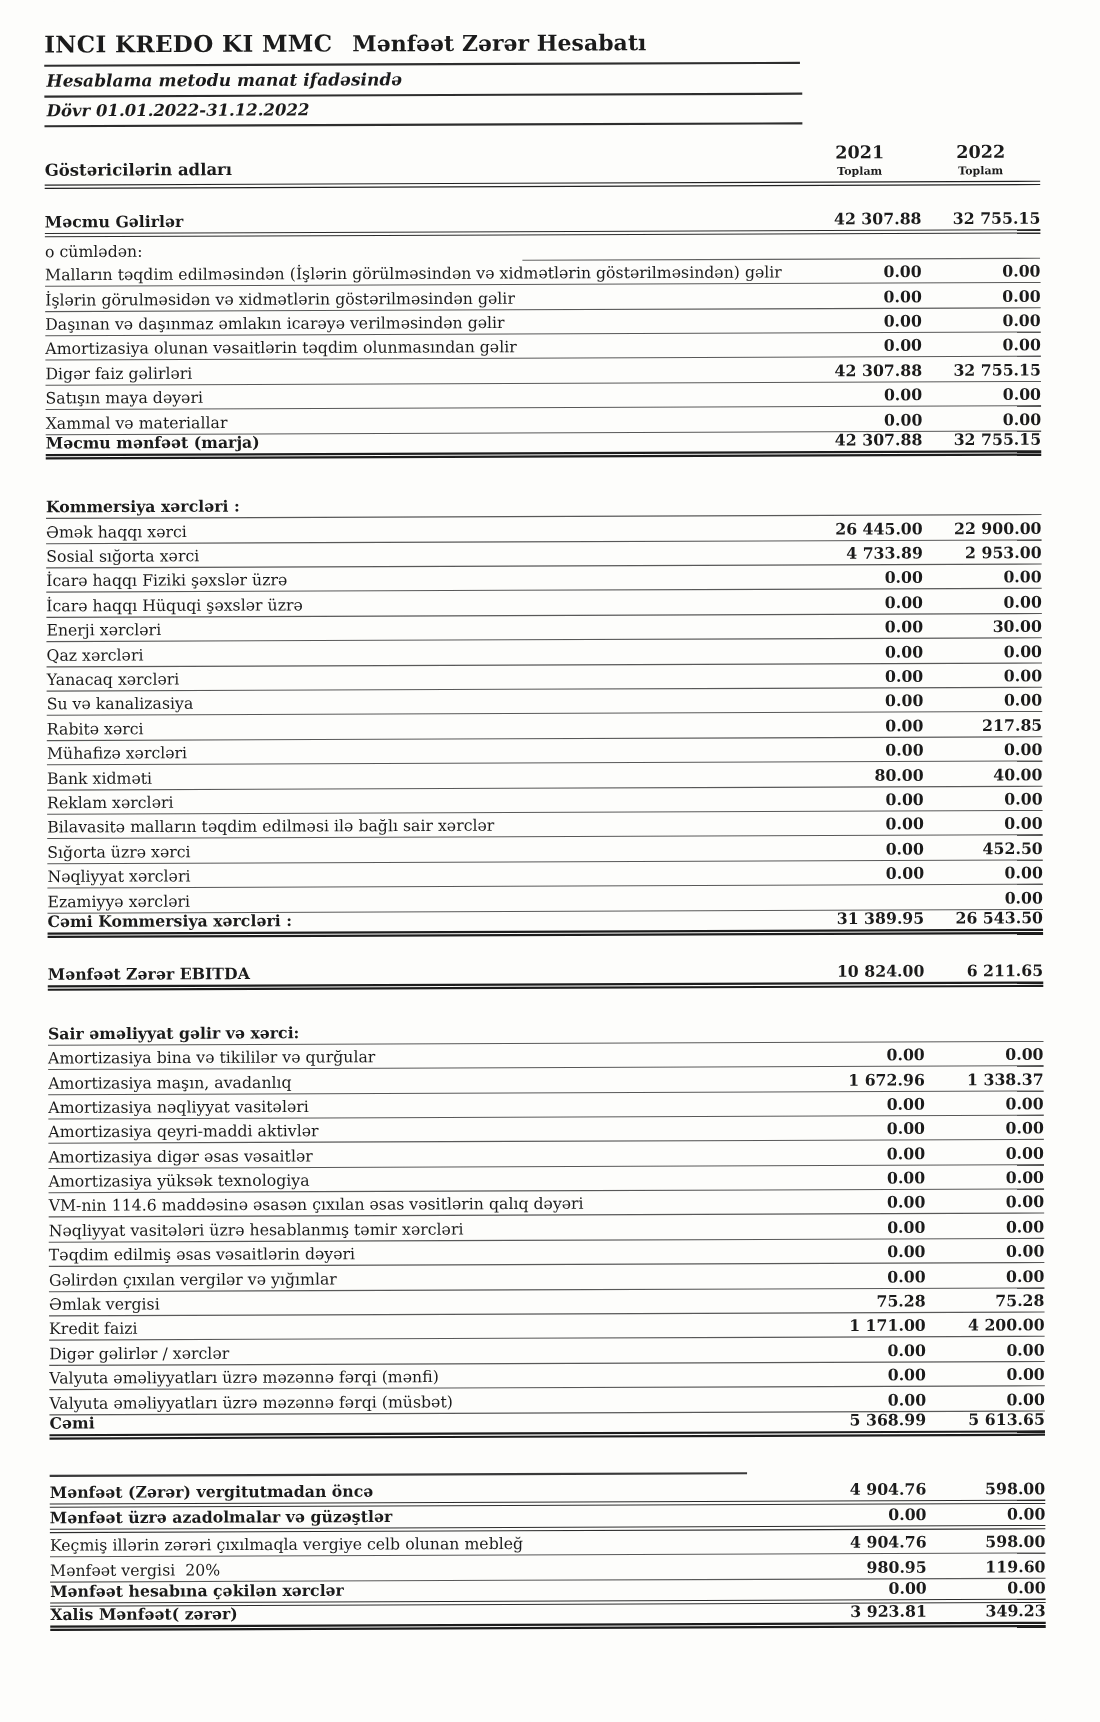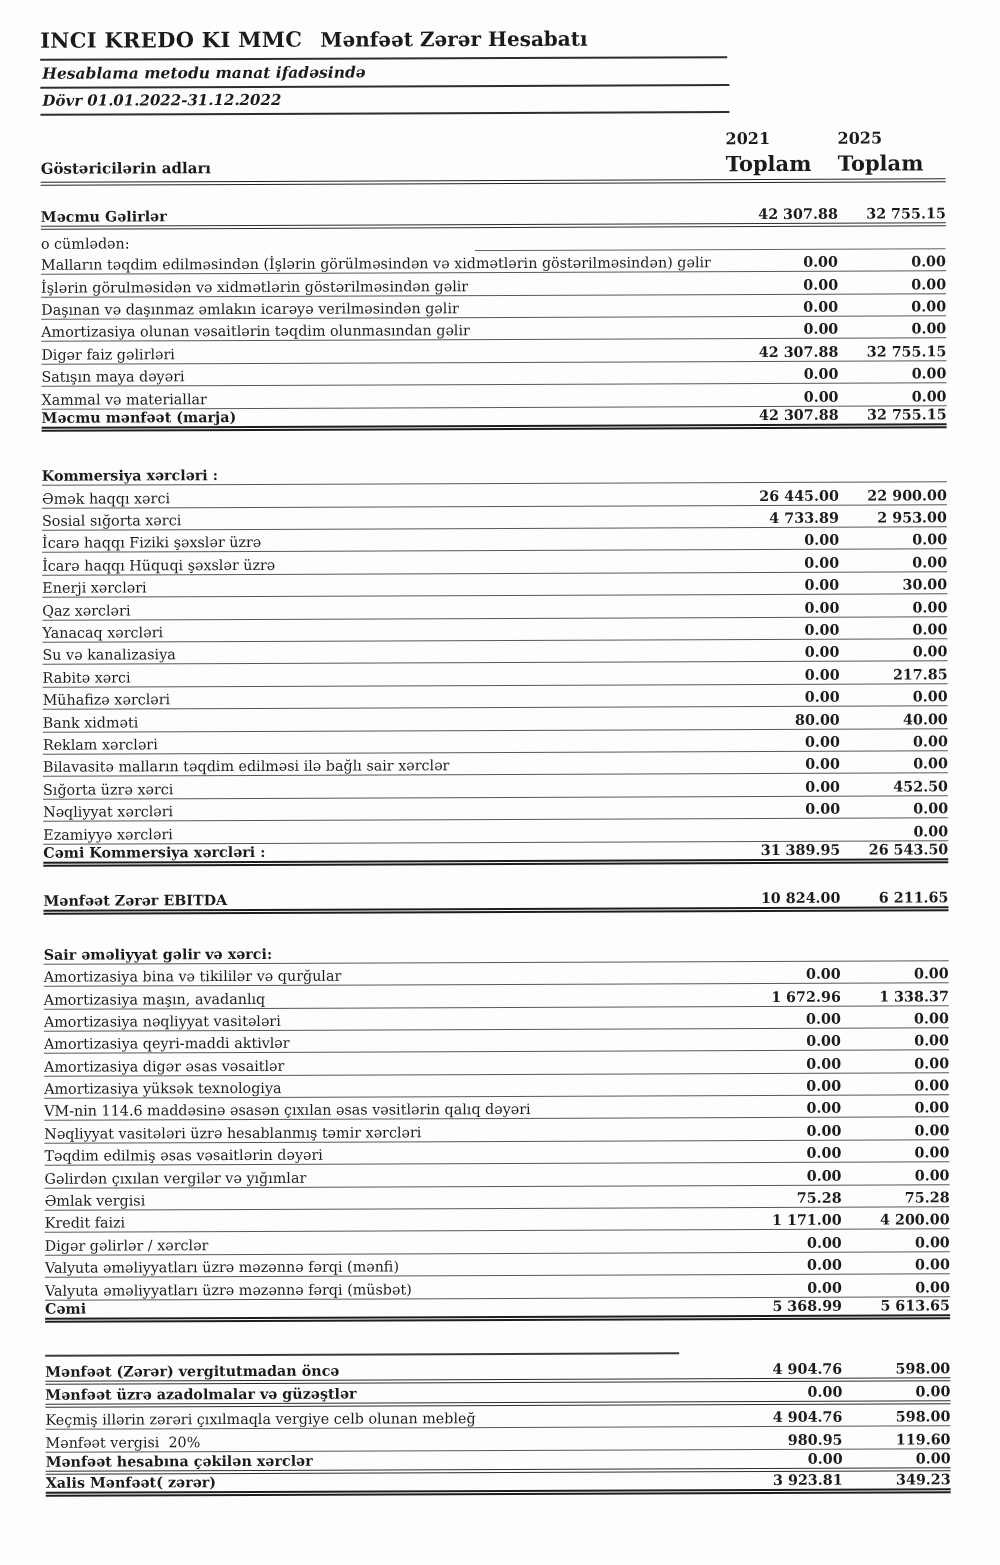--- a/index.html
+++ b/index.html
@@ -10,23 +10,23 @@
   
   .titleline{display:flex;align-items:baseline;gap:18px;padding-bottom:6px;border-bottom:2px solid #2e2e2e;width:687px;}
   .company{font-size:21px;font-weight:bold;letter-spacing:.3px;}
   .report-title{font-size:20px;font-weight:bold;}
   .subline{font-style:italic;font-weight:600;font-size:15.5px;padding:3px 0 4px 2px;border-bottom:2px solid #2e2e2e;width:687px;}
   .subline.period{font-size:15px;}
 
   
   .thead{display:grid;grid-template-columns:1fr 112px 108px;align-items:end;margin-top:16px;border-bottom:4px double #222;padding-bottom:3px;}
   .thead .ind{font-weight:bold;font-size:15px;padding-bottom:1px;}
-  .ycol{text-align:left;}
+  .ycol{text-align:center;}
   .ycol .year{font-weight:600;font-size:16px;display:block;margin-bottom:3px;}
-  .ycol .tlabel{font-weight:600;font-size:21px;display:block;}
+  .ycol .tlabel{font-weight:600;font-size:10px;display:block;}
 
   
   .tbody{margin-top:22px;}
   .row{display:grid;grid-template-columns:1fr 112px 108px;align-items:end;height:22.4px;box-sizing:border-box;padding-bottom:1px;}
   .lbl{font-size:14.3px;white-space:pre;overflow:visible;}
   .val{text-align:right;font-size:14.3px;font-weight:600;}
   .row.bold .lbl{font-weight:bold;}
   .row.bold .val{font-weight:bold;}
   .rule-single{border-bottom:1px solid #585858;}
   .rule-double{border-bottom:4px double #2c2c2c;}
@@ -48,21 +48,21 @@
     <div class="subline">Hesablama metodu manat ifadəsində</div>
     <div class="subline period">Dövr 01.01.2022-31.12.2022</div>
 
     <div class="thead">
       <div class="ind">Göstəricilərin adları</div>
       <div class="ycol">
         <span class="year">2021</span>
         <span class="tlabel">Toplam</span>
       </div>
       <div class="ycol">
-        <span class="year">2025</span>
+        <span class="year">2022</span>
         <span class="tlabel">Toplam</span>
       </div>
     </div>
 
     <div class="tbody">
         <div class="row rule-double bold">
           <span class="lbl">Məcmu Gəlirlər</span>
           <span class="val">42 307.88</span>
           <span class="val">32 755.15</span>
         </div>

